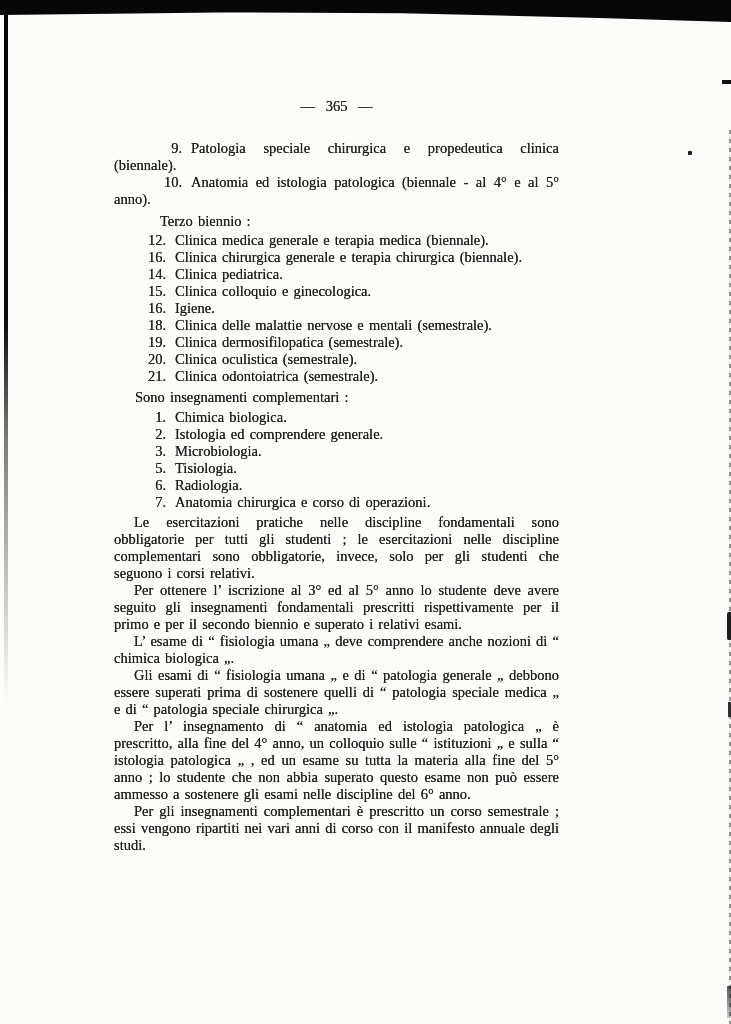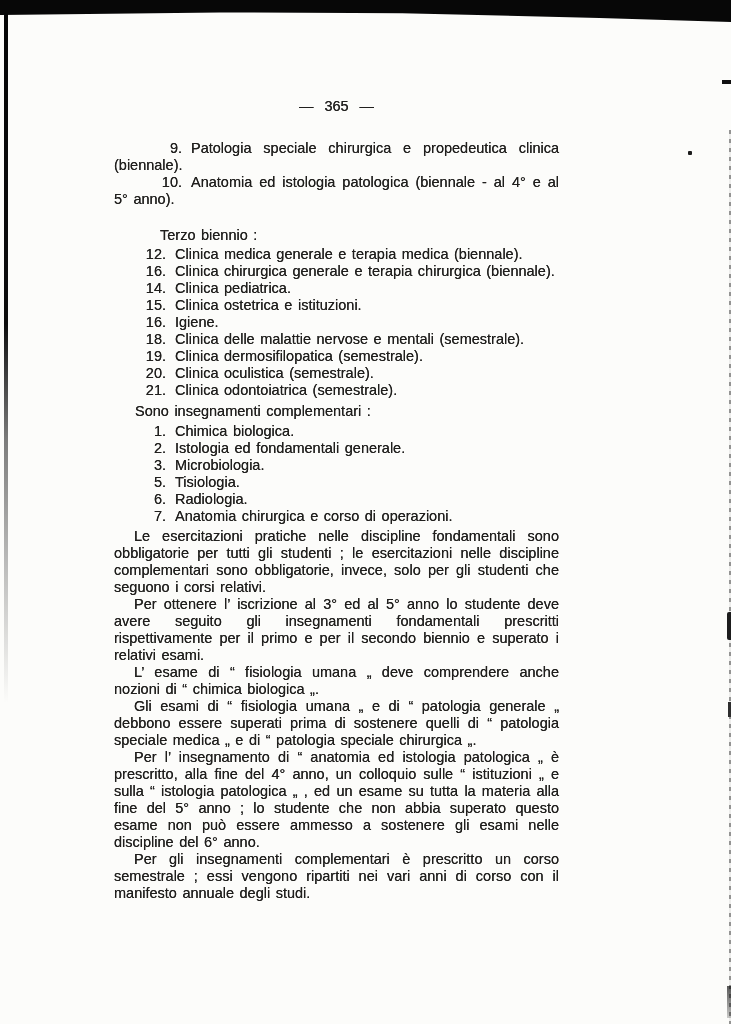--- a/index.html
+++ b/index.html
@@ -1,19 +1,19 @@
 <!DOCTYPE html>
 <html><head>
 <meta charset="utf-8">
 <style>
   html,body{margin:0;padding:0;background:#e8e8e6;}
   .scan-page{
     position:relative;width:731px;height:1024px;margin:0 auto;
     background:#fcfcfa;overflow:hidden;
-    font-family:Liberation Sans, sans-serif;
+    font-family:Liberation Serif, serif;
   }
   
   .scan-top{
     position:absolute;top:0;left:0;width:731px;height:24px;background:#070707;
     clip-path:polygon(0 0,100% 0,100% 92%,82% 75%,55% 55%,30% 52%,12% 58%,0 62%);
   }
   .scan-left{
     position:absolute;left:4px;top:13px;width:4px;height:690px;
     background:linear-gradient(to bottom,#050505 0%,#0d0d0d 45%,rgba(20,20,20,.55) 62%,rgba(40,40,40,.30) 80%,rgba(60,60,60,0) 100%);
   }
@@ -31,21 +31,21 @@
     position:absolute;left:114px;top:98px;width:445px;
     font-size:14.5px;line-height:17px;color:#201f1d;
     text-align:justify;word-spacing:1.5px;
     text-shadow:0 0 .4px rgba(10,10,10,.85);
   }
   .pageno{margin:0 0 25px 0;text-align:center;word-spacing:7px;}
   p{margin:0;}
   .li{text-indent:44px;}
   .li2{text-indent:28px;}
   .num{display:inline-block;min-width:24px;text-align:right;margin-right:9px;text-indent:0;}
-  .subhead{margin-top:19px;margin-bottom:2px;text-indent:46px;}
+  .subhead{margin-top:5px;margin-bottom:2px;text-indent:46px;}
   .subhead2{margin-top:4px;margin-bottom:3px;text-indent:21px;}
   .paras{margin-top:3px;}
   .para{text-indent:20px;}
 </style>
 </head>
 <body>
 
 <div class="scan-page">
 
   <div class="scan-top"></div>
@@ -62,31 +62,31 @@
     <p class="pageno">— 365 —</p>
 
     <p class="li"><span class="num">9.</span><span>Patologia speciale chirurgica e propedeutica clinica (biennale).</span></p>
     <p class="li"><span class="num">10.</span><span>Anatomia ed istologia patologica (biennale - al 4° e al 5° anno).</span></p>
 
     <p class="subhead">Terzo biennio :</p>
 
     <p class="li2"><span class="num">12.</span><span>Clinica medica generale e terapia medica (biennale).</span></p>
     <p class="li2"><span class="num">16.</span><span>Clinica chirurgica generale e terapia chirurgica (biennale).</span></p>
     <p class="li2"><span class="num">14.</span><span>Clinica pediatrica.</span></p>
-    <p class="li2"><span class="num">15.</span><span>Clinica ostetrica e istituzioni.</span></p>
+    <p class="li2"><span class="num">15.</span><span>Clinica colloquio e ginecologica.</span></p>
     <p class="li2"><span class="num">16.</span><span>Igiene.</span></p>
     <p class="li2"><span class="num">18.</span><span>Clinica delle malattie nervose e mentali (semestrale).</span></p>
     <p class="li2"><span class="num">19.</span><span>Clinica dermosifilopatica (semestrale).</span></p>
     <p class="li2"><span class="num">20.</span><span>Clinica oculistica (semestrale).</span></p>
     <p class="li2"><span class="num">21.</span><span>Clinica odontoiatrica (semestrale).</span></p>
 
     <p class="subhead2">Sono insegnamenti complementari :</p>
 
     <p class="li2"><span class="num">1.</span><span>Chimica biologica.</span></p>
-    <p class="li2"><span class="num">2.</span><span>Istologia ed fondamentali generale.</span></p>
+    <p class="li2"><span class="num">2.</span><span>Istologia ed comprendere generale.</span></p>
     <p class="li2"><span class="num">3.</span><span>Microbiologia.</span></p>
     <p class="li2"><span class="num">5.</span><span>Tisiologia.</span></p>
     <p class="li2"><span class="num">6.</span><span>Radiologia.</span></p>
     <p class="li2"><span class="num">7.</span><span>Anatomia chirurgica e corso di operazioni.</span></p>
 
     <div class="paras">
       <p class="para">Le esercitazioni pratiche nelle discipline fondamentali sono obbligatorie per tutti gli studenti ; le esercitazioni nelle discipline complementari sono obbligatorie, invece, solo per gli studenti che seguono i corsi relativi.</p>
       <p class="para">Per ottenere l’ iscrizione al 3° ed al 5° anno lo studente deve avere seguito gli insegnamenti fondamentali prescritti rispettivamente per il primo e per il secondo biennio e superato i relativi esami.</p>
       <p class="para">L’ esame di “ fisiologia umana „ deve comprendere anche nozioni di “ chimica biologica „.</p>
       <p class="para">Gli esami di “ fisiologia umana „ e di “ patologia generale „ debbono essere superati prima di sostenere quelli di “ patologia speciale medica „ e di “ patologia speciale chirurgica „.</p>

